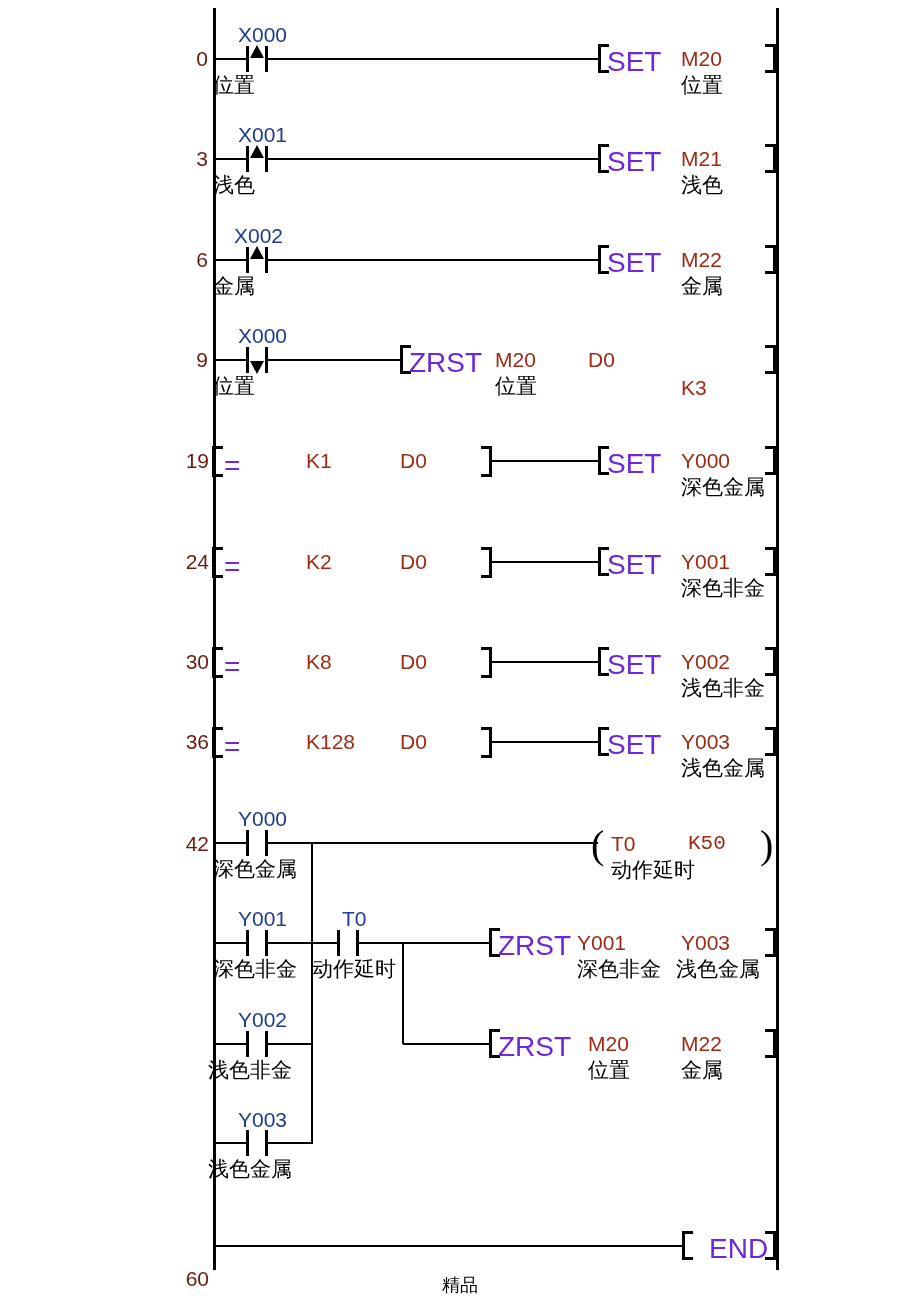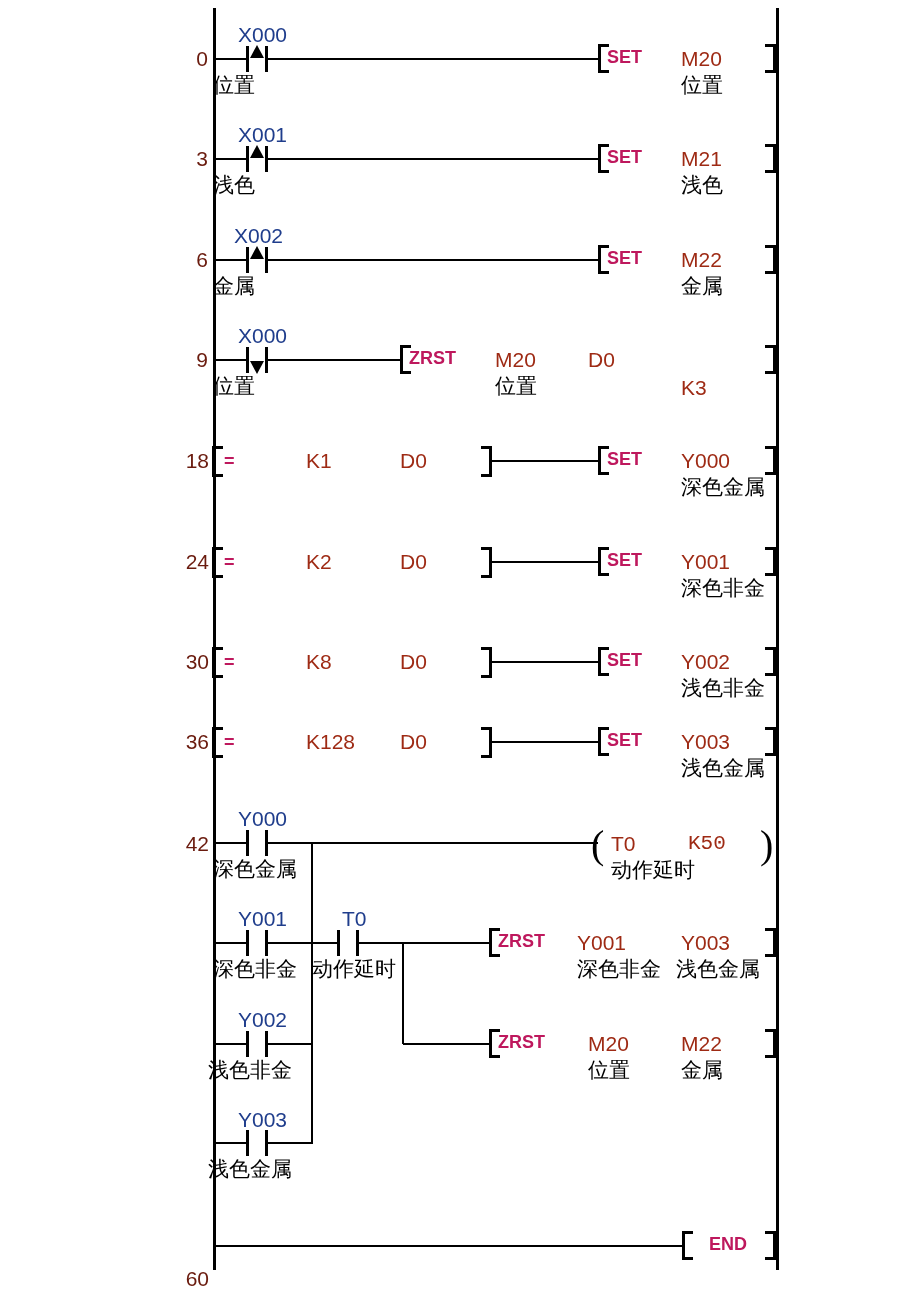--- a/index.html
+++ b/index.html
@@ -17,21 +17,21 @@
   .rail-right{left:776px;}
 
   
   .hwire{position:absolute;height:2px;background:#000;}
   .vwire{position:absolute;width:2px;background:#000;}
 
   
   .t{position:absolute;white-space:nowrap;line-height:1;}
   .dev{font-size:21px;color:#1f3d8c;}          
   .devr{font-size:21px;color:#9e2a14;}         
-  .op{font-size:18px;color:#be185d;font-weight:bold;}           
+  .op{font-size:28px;color:#6d28d9;}           
   .cmt{font-size:21px;color:#000;}             
   .step{font-size:21px;color:#6a1b0e;text-align:right;}
   .foot{font-size:18px;color:#000;}
 
   
   .contact{position:absolute;}
   .contact i{position:absolute;width:3px;height:26px;background:#000;top:0;}
   .contact i.l{left:0;}
   .contact i.r{left:19px;}
   .arrow{position:absolute;left:4px;width:0;height:0;
@@ -153,21 +153,21 @@
   <div class="t devr" style="left:495px;top:349px;">M20</div>
   <div class="t cmt" style="left:495px;top:375px;">位置</div>
   <div class="t devr" style="left:588px;top:349px;">D0</div>
   <div class="t devr" style="left:681px;top:349px;margin-top:28px;">K3</div>
   <div class="brk close" style="left:765px;top:345px;height:29px;">
       <b class="v"></b>
       <b class="h a"></b>
       <b class="h b"></b>
     </div>
 
-  <div class="t step" style="left:173px;top:450px;width:36px;">18</div>
+  <div class="t step" style="left:173px;top:450px;width:36px;">19</div>
   <div class="brk open" style="left:212px;top:446px;height:31px;">
       <b class="v"></b>
       <b class="h a"></b>
       <b class="h b"></b>
     </div>
   <div class="t op" style="left:224px;top:452px;">=</div>
   <div class="t devr" style="left:306px;top:450px;">K1</div>
   <div class="t devr" style="left:400px;top:450px;">D0</div>
   <div class="brk close" style="left:481px;top:446px;height:31px;">
       <b class="v"></b>
@@ -372,14 +372,15 @@
       <b class="h a"></b>
       <b class="h b"></b>
     </div>
   <div class="t op" style="left:709px;top:1235px;">END</div>
   <div class="brk close" style="left:765px;top:1231px;height:29px;">
       <b class="v"></b>
       <b class="h a"></b>
       <b class="h b"></b>
     </div>
 
+  <div class="t foot" style="left:0px;top:1276px;width:920px;text-align:center;">精品</div>
 
 </div>
 
 </body></html>

